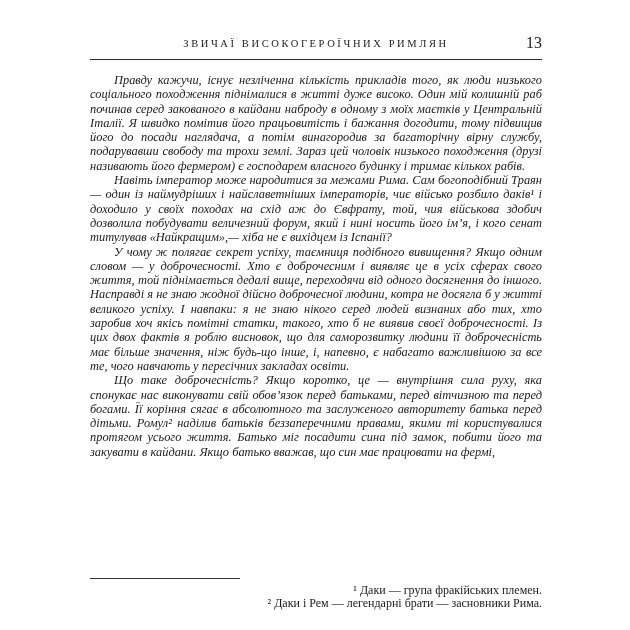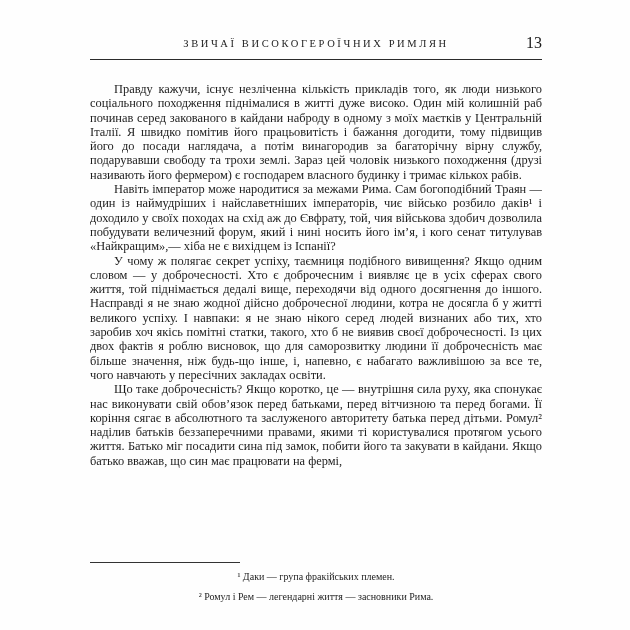--- a/index.html
+++ b/index.html
@@ -43,44 +43,45 @@
     color: #1a1a1a;
   }
   .header-rule {
     border: none;
     border-top: 1px solid #2b2b2b;
     margin: 7px 0 0 0;
   }
   .body-text {
     flex: 1;
     overflow: hidden;
-    margin-top: 22px;
+    margin-top: 13px;
+    font-style: italic;
   }
   .body-text p {
     margin: 0;
     font-size: 12.4px;
     line-height: 14.3px;
     text-align: justify;
     text-indent: 24px;
     hyphens: auto;
   }
   .footnotes {
     padding-top: 4px;
   }
   .footnote-rule {
     border: none;
     border-top: 1px solid #333333;
     width: 150px;
     margin: 0 auto 5px 0;
   }
   .footnote {
-    margin: 7px;
-    font-size: 10px;
+    margin: 0;
+    font-size: 12px;
     line-height: 13px;
-    text-align: center;
+    text-align: right;
     color: #1c1c1c;
   }
 </style>
 </head>
 <body>
 
 <div class="page">
 
   <header>
     <div class="header-row">
@@ -94,16 +95,16 @@
   <main class="body-text">
     <p>Правду кажучи, існує незліченна кількість прикладів того, як люди низького соціального походження піднімалися в житті дуже високо. Один мій колишній раб починав серед закованого в кайдани наброду в одному з моїх маєтків у Центральній Італії. Я швидко помітив його працьовитість і бажання догодити, тому підвищив його до посади наглядача, а потім винагородив за багаторічну вірну службу, подарувавши свободу та трохи землі. Зараз цей чоловік низького походження (друзі називають його фермером) є господарем власного будинку і тримає кількох рабів.</p>
     <p>Навіть імператор може народитися за межами Рима. Сам богоподібний Траян — один із наймудріших і найславетніших імператорів, чиє військо розбило даків¹ і доходило у своїх походах на схід аж до Євфрату, той, чия військова здобич дозволила побудувати величезний форум, який і нині носить його ім’я, і кого сенат титулував «Найкращим»,— хіба не є вихідцем із Іспанії?</p>
     <p>У чому ж полягає секрет успіху, таємниця подібного вивищення? Якщо одним словом — у доброчесності. Хто є доброчесним і виявляє це в усіх сферах свого життя, той піднімається дедалі вище, переходячи від одного досягнення до іншого. Насправді я не знаю жодної дійсно доброчесної людини, котра не досягла б у житті великого успіху. І навпаки: я не знаю нікого серед людей визнаних або тих, хто заробив хоч якісь помітні статки, такого, хто б не виявив своєї доброчесності. Із цих двох фактів я роблю висновок, що для саморозвитку людини її доброчесність має більше значення, ніж будь-що інше, і, напевно, є набагато важливішою за все те, чого навчають у пересічних закладах освіти.</p>
     <p>Що таке доброчесність? Якщо коротко, це — внутрішня сила руху, яка спонукає нас виконувати свій обов’язок перед батьками, перед вітчизною та перед богами. Її коріння сягає в абсолютного та заслуженого авторитету батька перед дітьми. Ромул² наділив батьків беззаперечними правами, якими ті користувалися протягом усього життя. Батько міг посадити сина під замок, побити його та закувати в кайдани. Якщо батько вважав, що син має працювати на фермі,</p>
   </main>
 
   <footer class="footnotes">
     <hr class="footnote-rule">
     <p class="footnote">¹ Даки — група фракійських племен.</p>
-    <p class="footnote">² Ромул і Рем — легендарні життя — засновники Рима.</p>
+    <p class="footnote">² Даки і Рем — легендарні брати — засновники Рима.</p>
   </footer>
 
 </div>
 
 </body></html>

